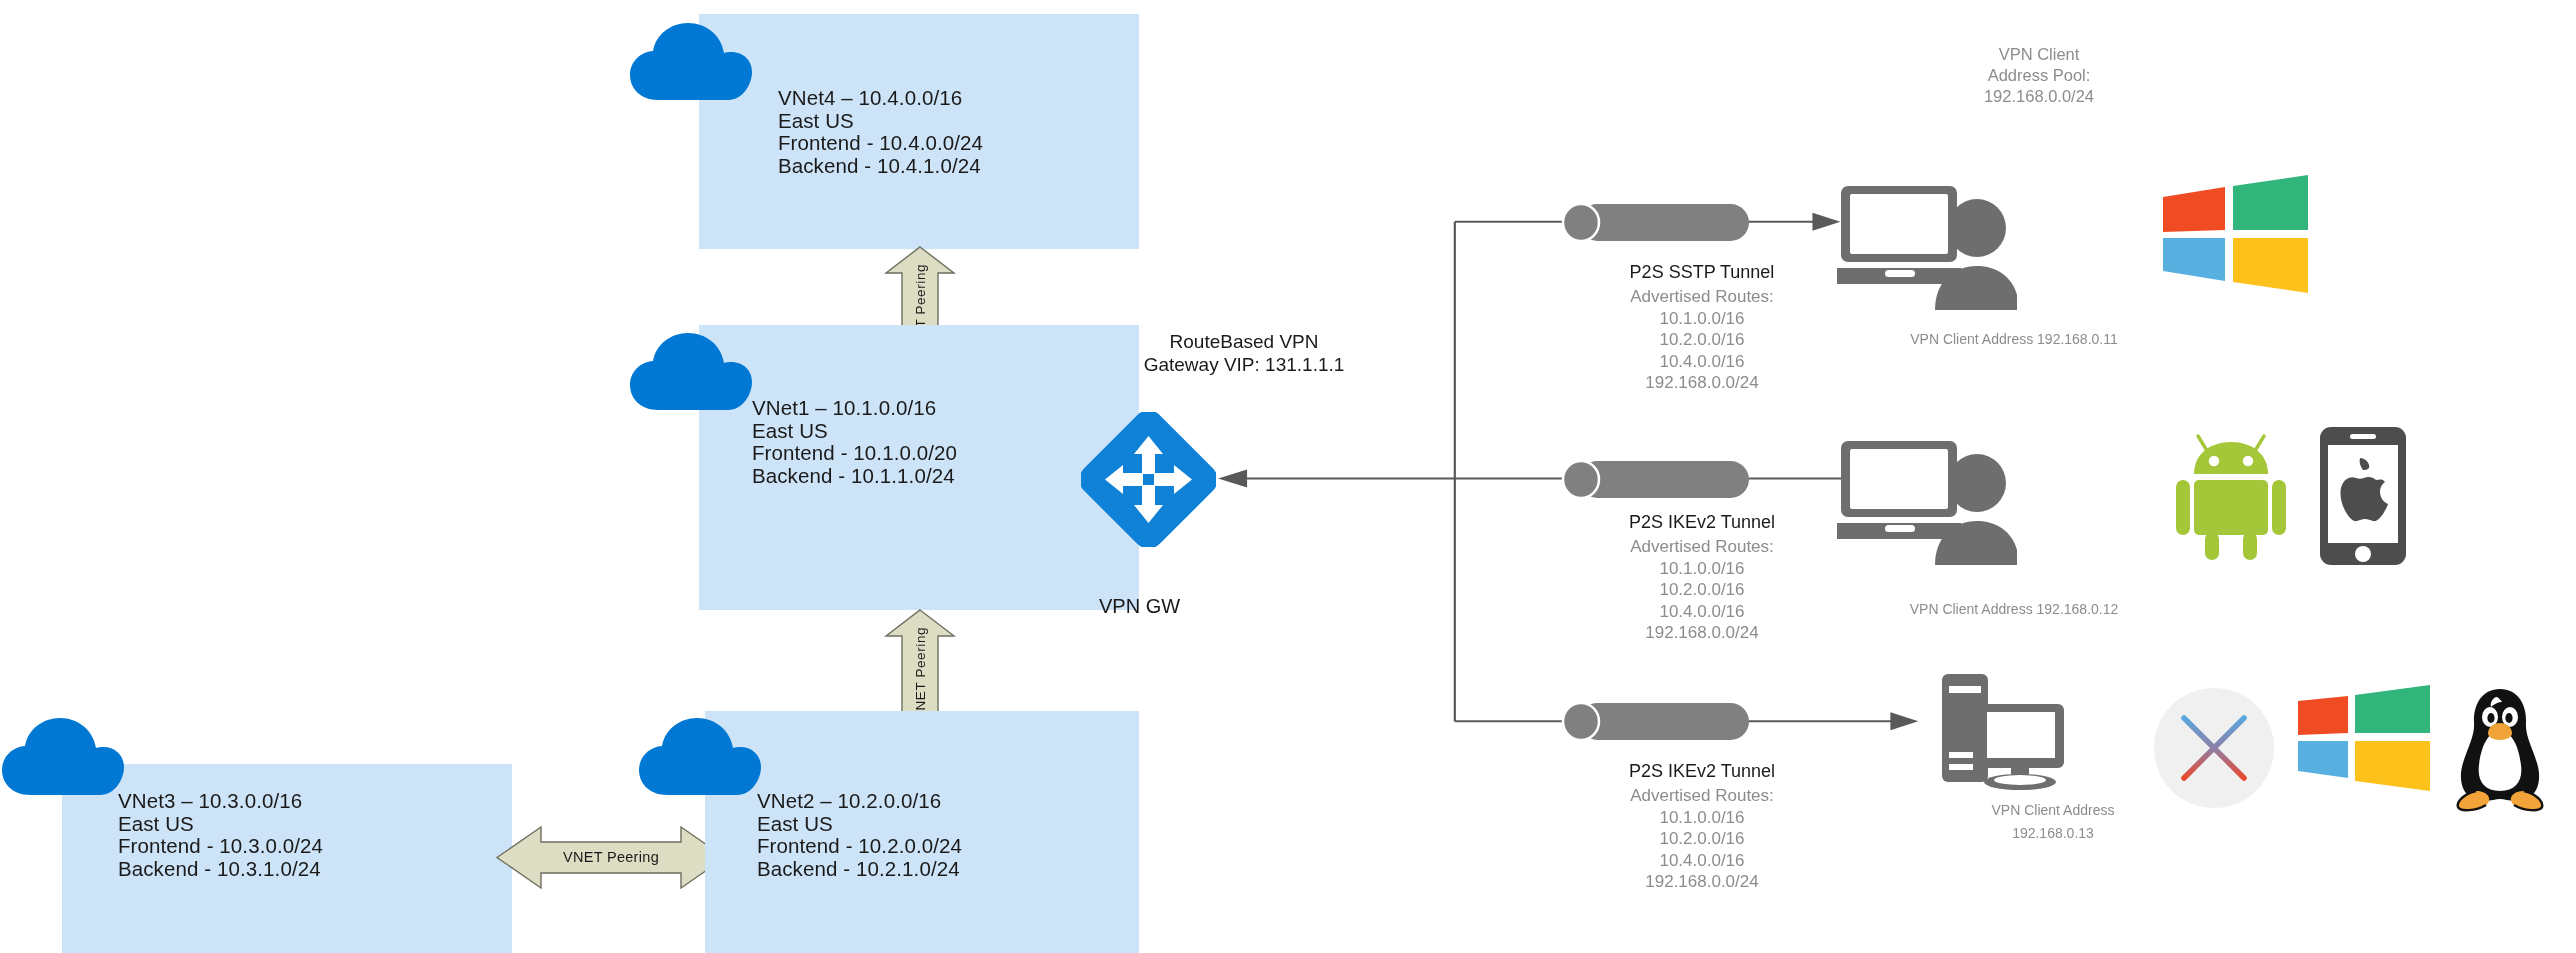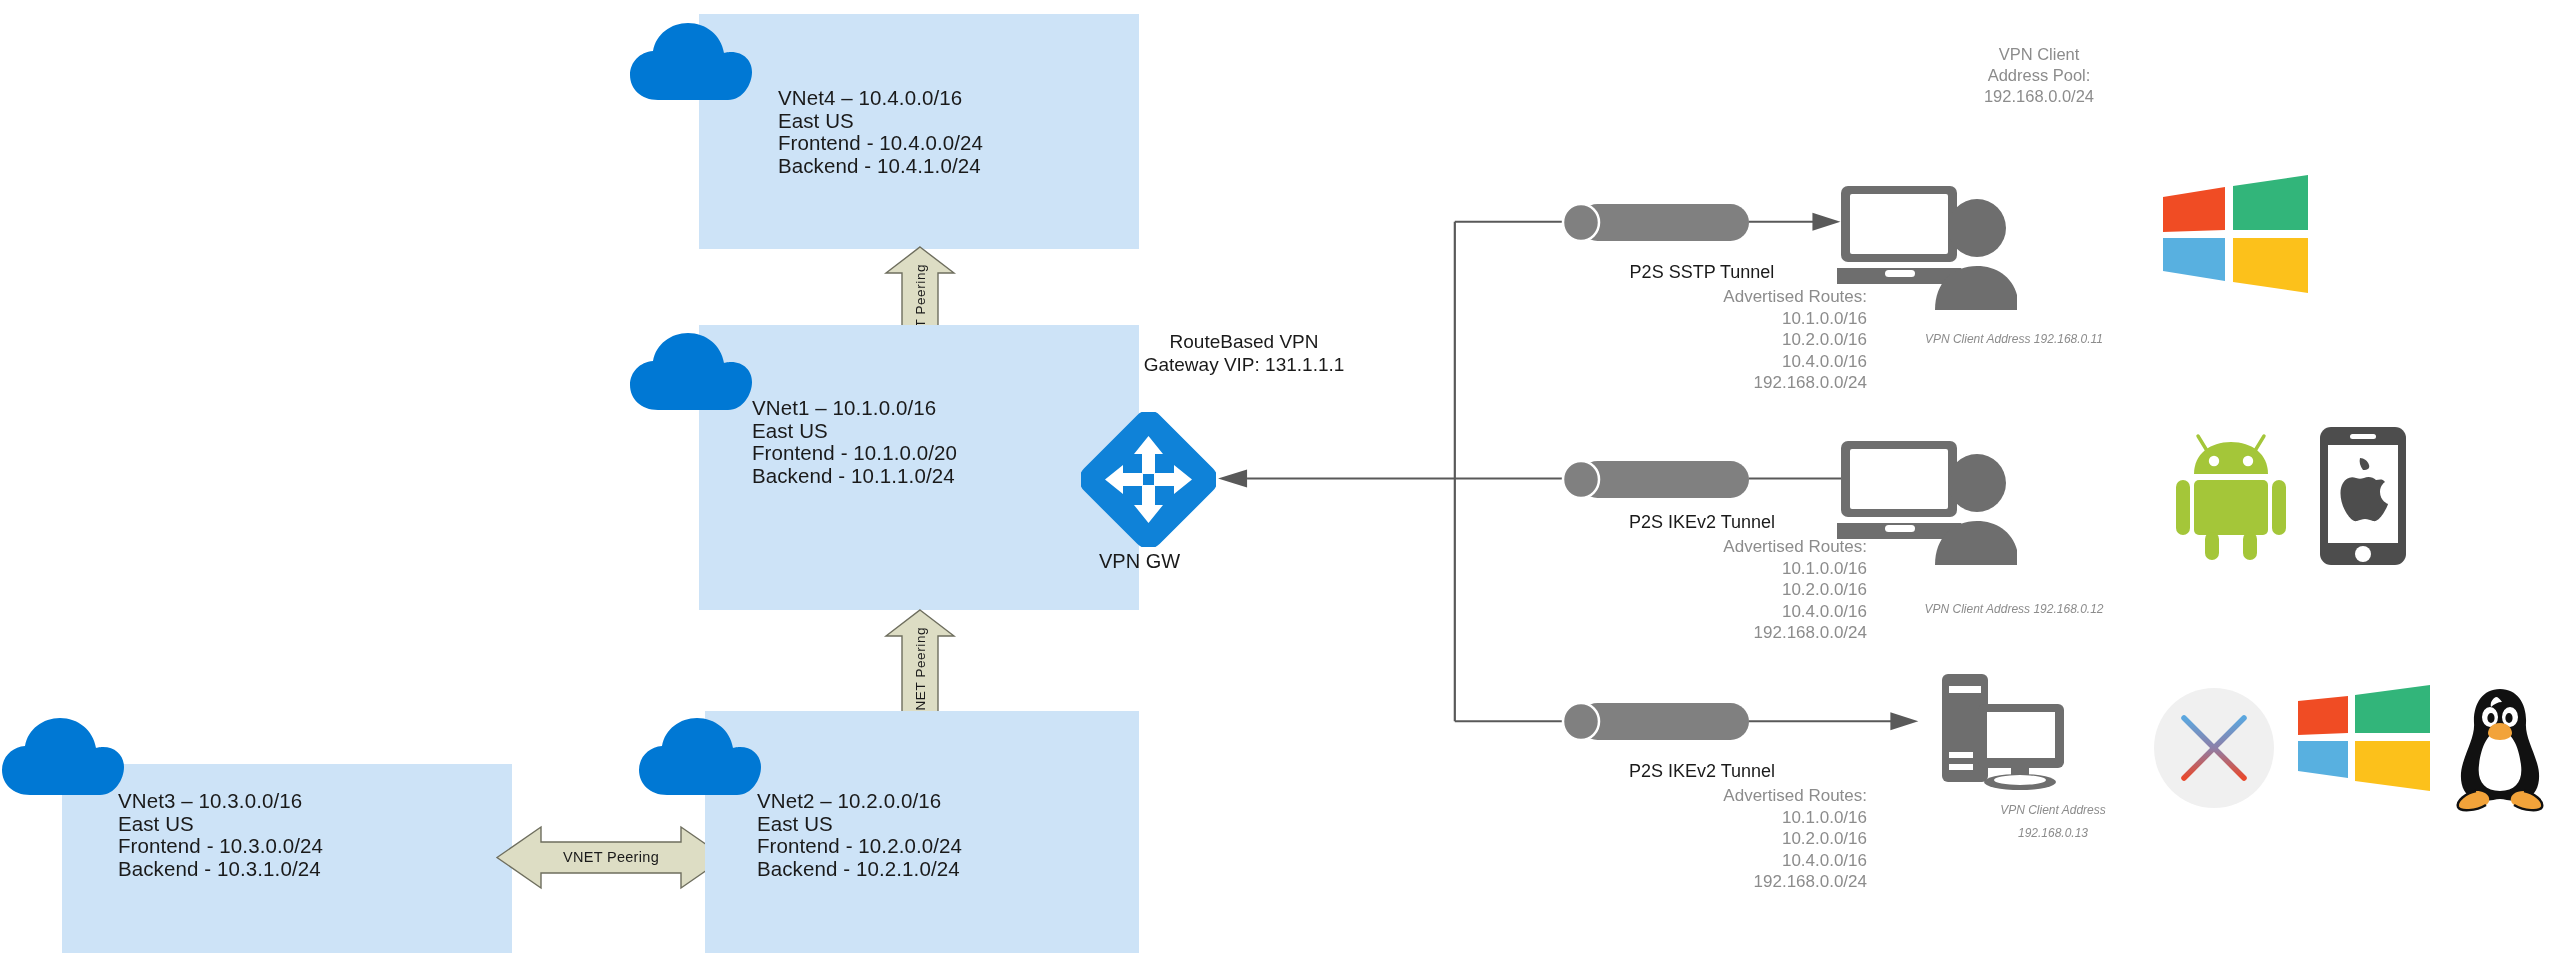--- a/index.html
+++ b/index.html
@@ -64,50 +64,50 @@
     line-height:23px;
     color:#1a1a1a;
     text-align:center;
     white-space:nowrap;
   }
   .gw-label{
     position:absolute;
     font-size:20px;
     color:#1a1a1a;
     white-space:nowrap;
+    margin-top:45px;
   }
 
   
   .tunnel-title{
     position:absolute;
     font-size:18px;
     color:#1a1a1a;
     text-align:center;
     white-space:nowrap;
     font-weight:400;
   }
   .tunnel-sub{
     position:absolute;
     font-size:17px;
     line-height:21.5px;
     color:#8c8c8c;
     text-align:center;
     white-space:nowrap;
   }
-  .tunnel-sub div{white-space:nowrap;text-align:right;}
+  .tunnel-sub div{white-space:nowrap;}
 
   
   .client-caption{
     position:absolute;
-    font-size:12px;
+    font-size:14px;
     line-height:23px;
     color:#8c8c8c;
     text-align:center;
     white-space:nowrap;
-    font-style:italic;
   }
   .pool-caption{
     position:absolute;
     font-size:16.5px;
     line-height:21px;
     color:#8c8c8c;
     text-align:center;
     white-space:nowrap;
   }
 </style>

